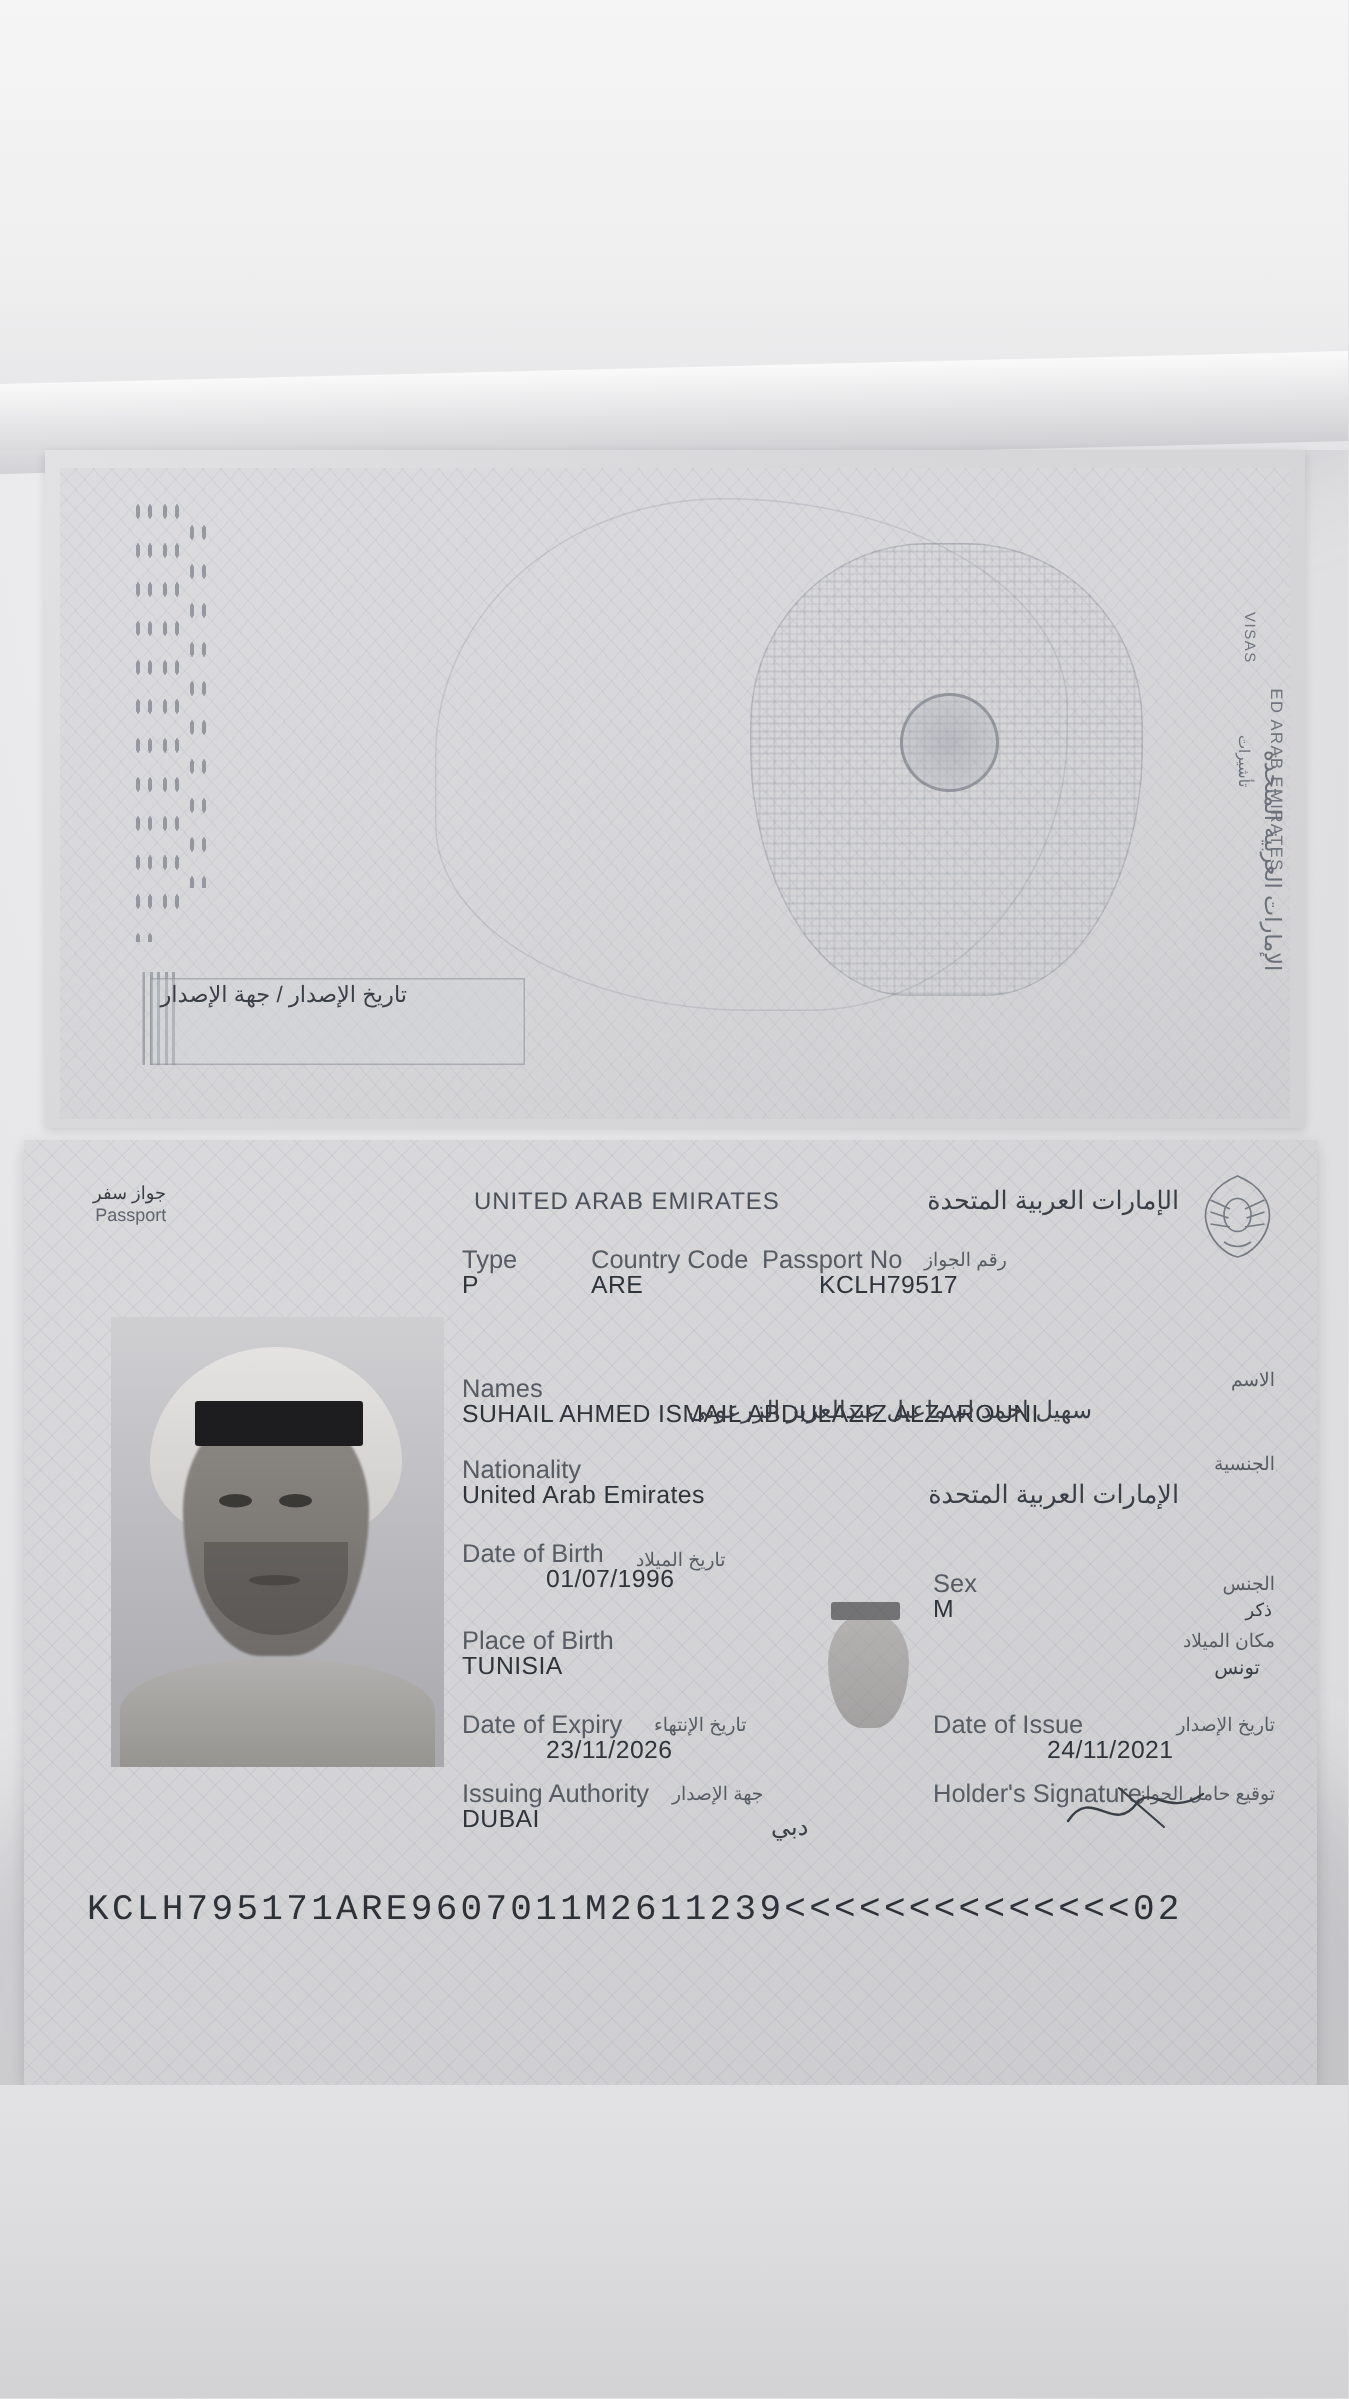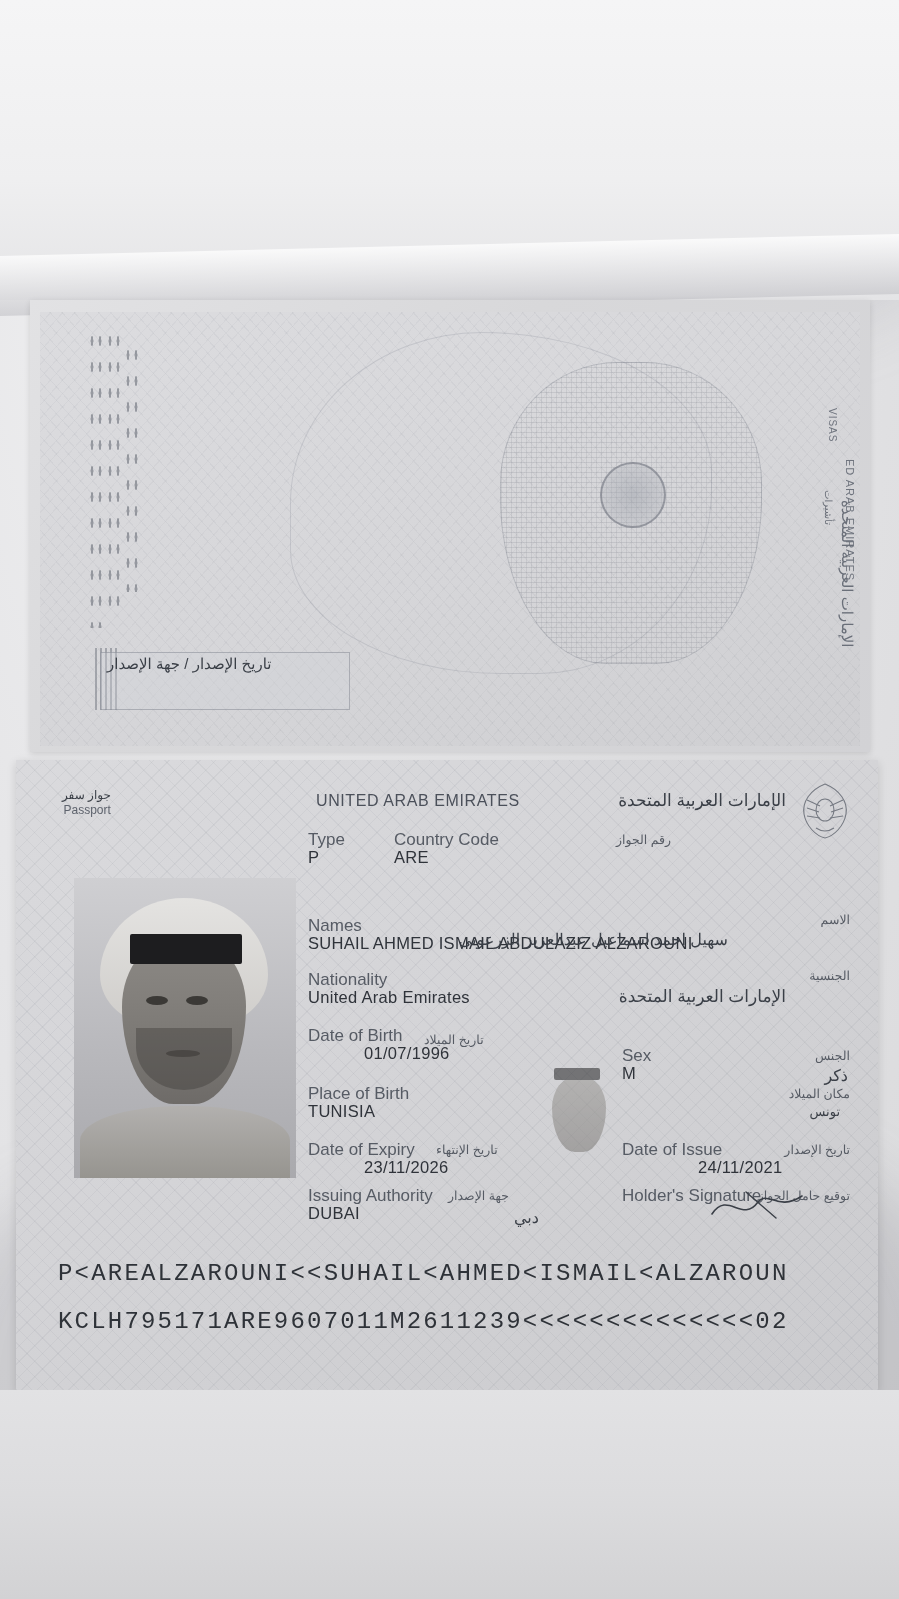--- a/index.html
+++ b/index.html
@@ -361,20 +361,24 @@
     <div class="field" style="left:292px; top:72px;">
       <div class="lbl">Type</div>
       <div class="val">P</div>
     </div>
 
     <div class="field" style="left:378px; top:72px;">
       <div class="lbl">Country Code</div>
       <div class="val">ARE</div>
     </div>
 
+    <div class="field" style="left:492px; top:72px; width:180px;">
+      <div class="lbl">Passport No</div>
+      <div class="val" style="margin-left:38px;">KCLH79517</div>
+    </div>
     <div class="ar lbl-ar" style="position:absolute; left:600px; top:72px;">رقم الجواز</div>
 
     <div class="field" style="left:292px; top:158px;">
       <div class="lbl">Names</div>
       <div class="val">SUHAIL AHMED ISMAIL ABDULAZIZ ALZAROUNI</div>
     </div>
     <div class="ar lbl-ar" style="position:absolute; right:28px; top:152px;">الاسم</div>
     <div class="ar" style="position:absolute; right:150px; top:170px; font-size:16px;">سهيل احمد اسماعيل عبدالعزيز الزرعونى</div>
 
     <div class="field" style="left:292px; top:212px;">
@@ -388,21 +392,21 @@
       <div class="lbl">Date of Birth</div>
       <div class="val" style="margin-left:56px;">01/07/1996</div>
     </div>
     <div class="ar lbl-ar" style="position:absolute; left:408px; top:272px;">تاريخ الميلاد</div>
 
     <div class="field" style="left:606px; top:288px;">
       <div class="lbl">Sex</div>
       <div class="val">M</div>
     </div>
     <div class="ar lbl-ar" style="position:absolute; right:28px; top:288px;">الجنس</div>
-    <div class="ar" style="position:absolute; right:30px; top:306px; font-size:16px;">ذكر</div>
+    <div class="ar" style="position:absolute; right:30px; top:306px; font-size:12px;">ذكر</div>
 
     <div class="field" style="left:292px; top:326px;">
       <div class="lbl">Place of Birth</div>
       <div class="val">TUNISIA</div>
     </div>
     <div class="ar lbl-ar" style="position:absolute; right:28px; top:326px;">مكان الميلاد</div>
     <div class="ar" style="position:absolute; right:38px; top:344px; font-size:13px;">تونس</div>
 
     <div class="field" style="left:292px; top:382px;">
       <div class="lbl">Date of Expiry</div>
@@ -430,18 +434,17 @@
 
     <div id="dp-signature">
       <svg viewBox="0 0 110 44" width="110" height="44" aria-hidden="true">
         <path d="M6 30 C22 6, 36 40, 52 18 C62 6, 72 28, 96 12" fill="none" stroke="#3a3f47" stroke-width="1.6" stroke-linecap="round"></path>
         <path d="M40 8 L70 34" fill="none" stroke="#3a3f47" stroke-width="1.4" stroke-linecap="round"></path>
       </svg>
     </div>
   </div>
 
   <div id="mrz">
-    <div class="line">P&lt;AREALZAROUNI&lt;&lt;SUHAIL&lt;AHMED&lt;ISMAIL&lt;ALZAROUN</div>
     <div class="line">KCLH795171ARE9607011M2611239&lt;&lt;&lt;&lt;&lt;&lt;&lt;&lt;&lt;&lt;&lt;&lt;&lt;&lt;02</div>
   </div>
 
   <div id="desk-bottom"></div>
 </div>
 
 </body></html>

